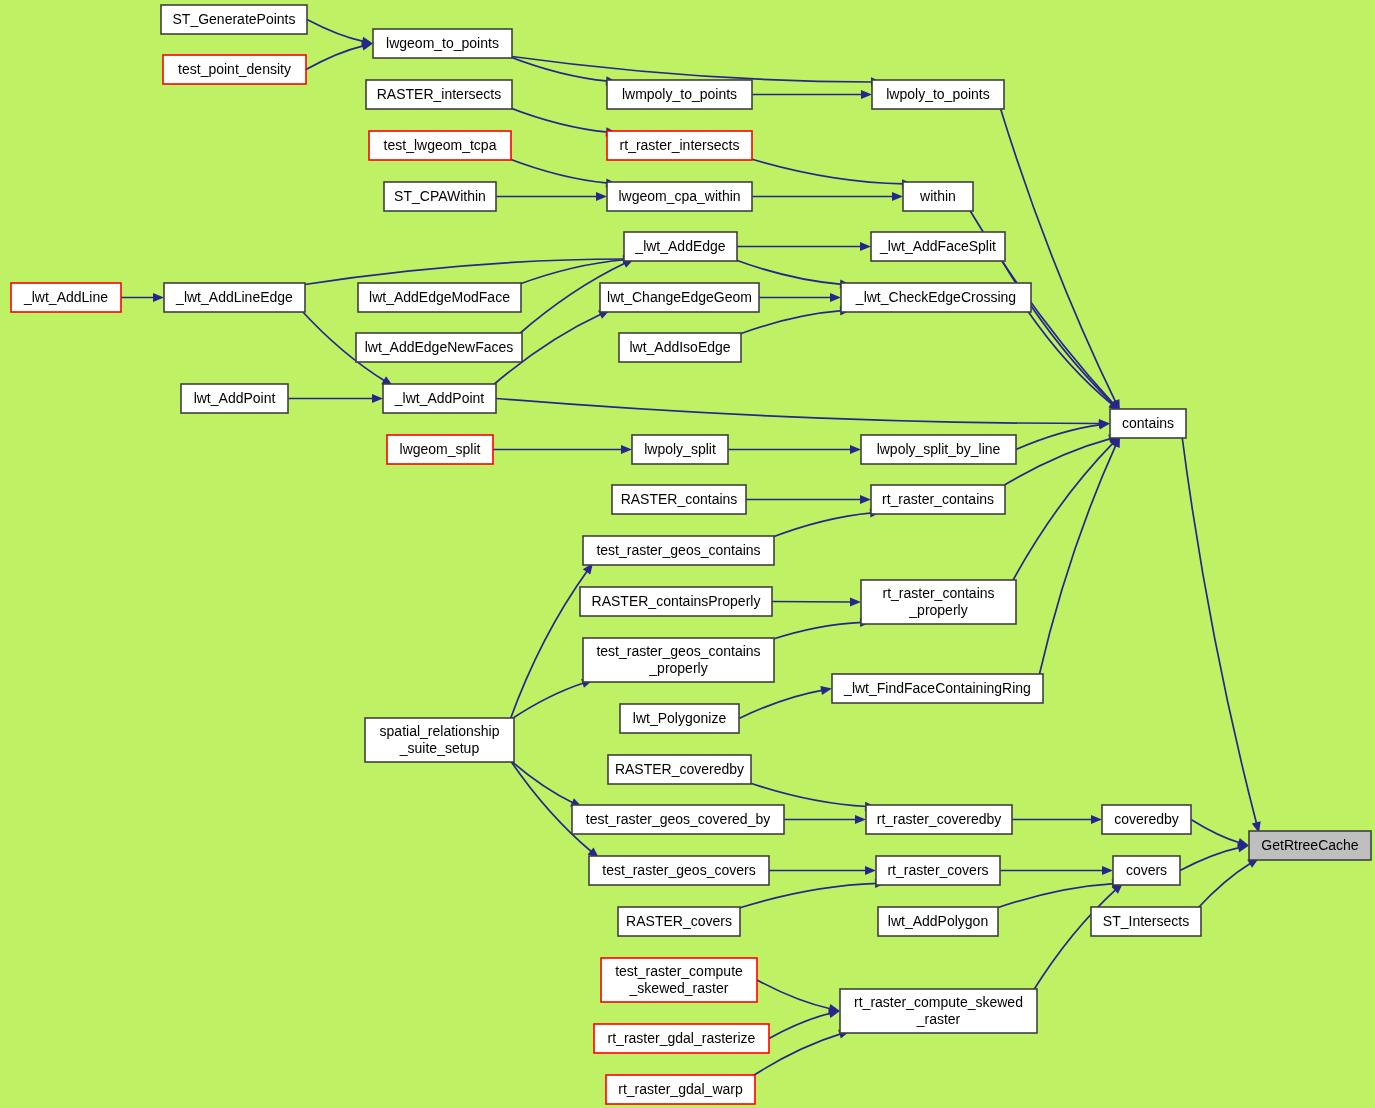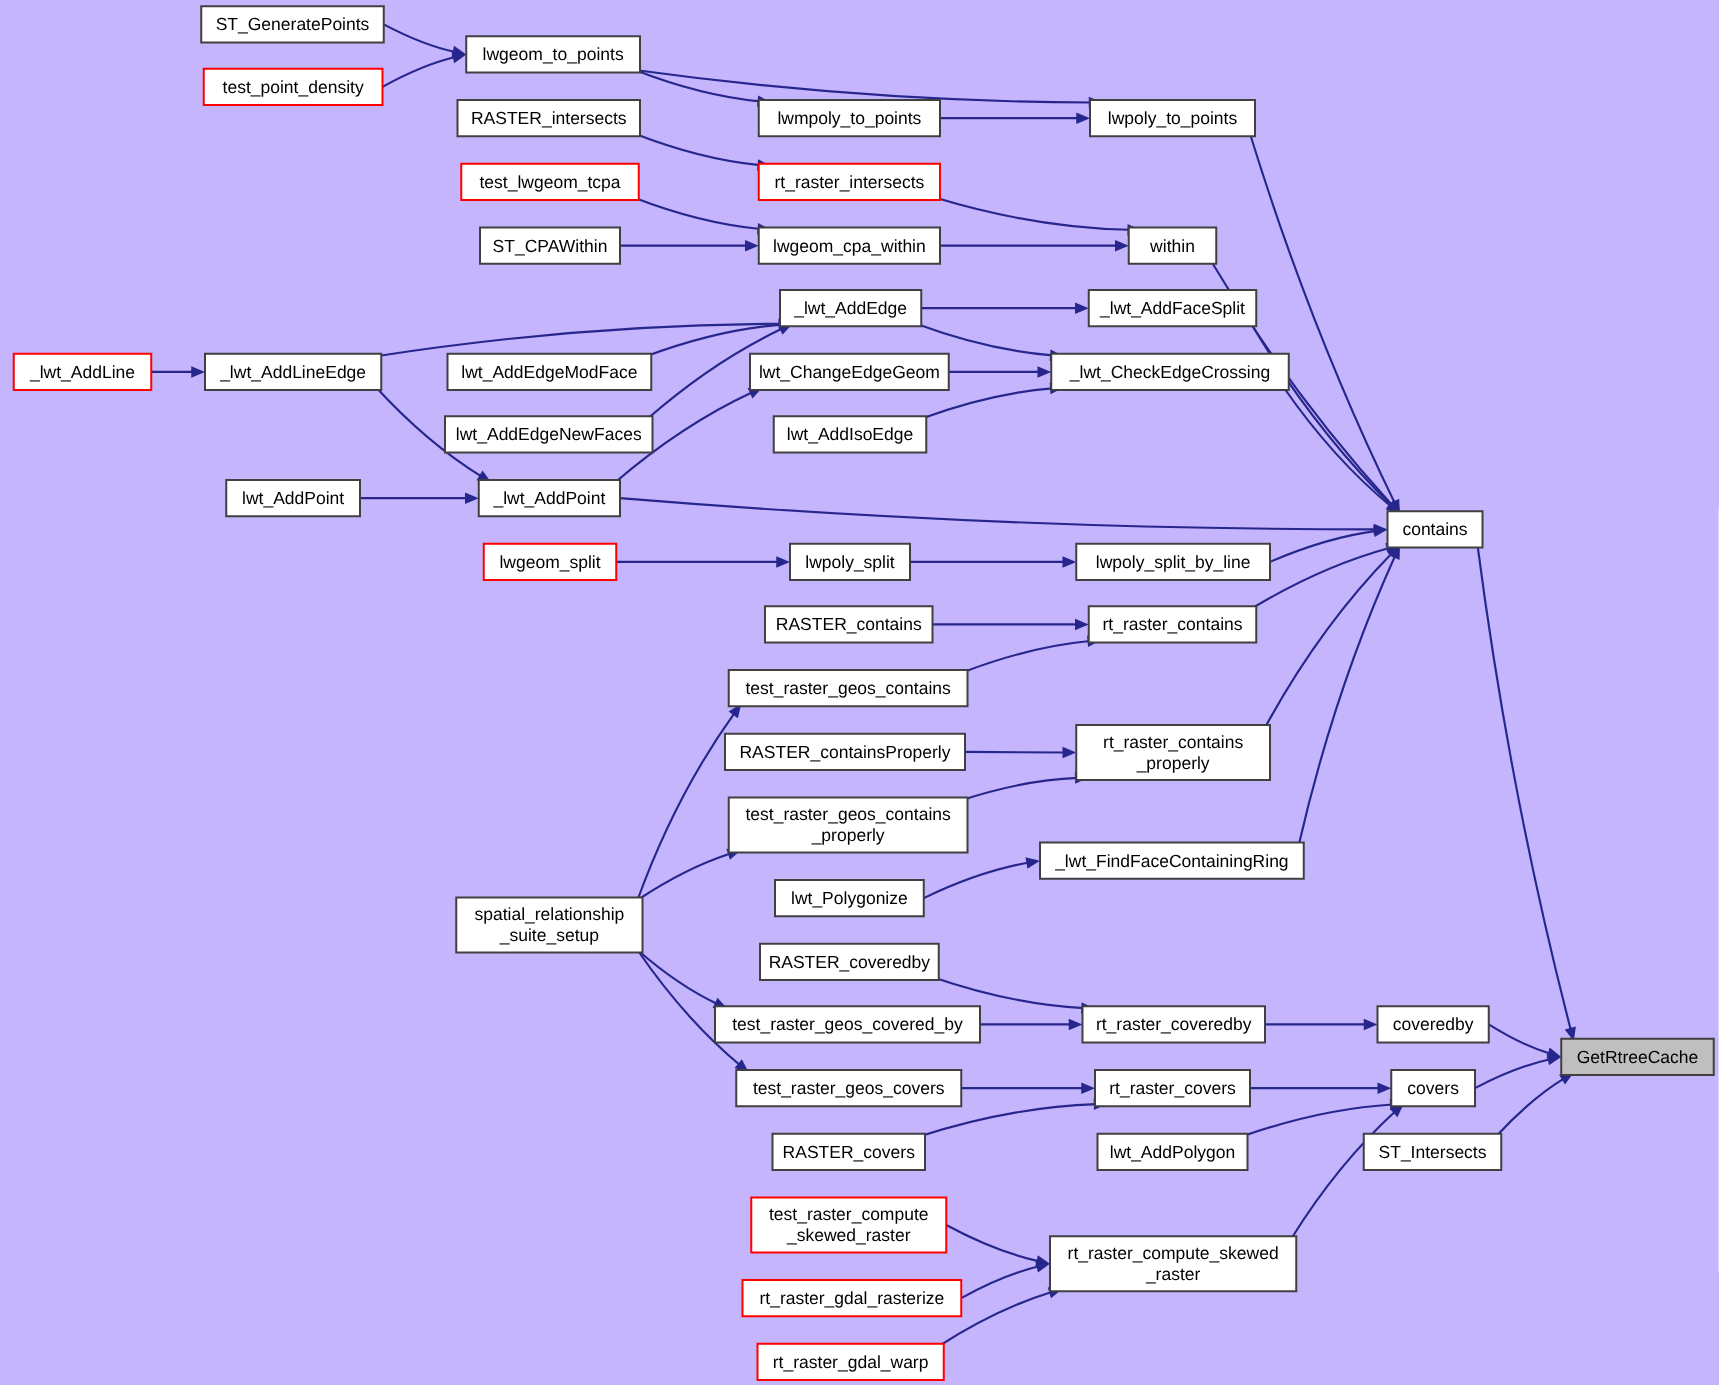--- a/index.html
+++ b/index.html
@@ -7,21 +7,21 @@
     padding: 0;
     background: #ffffff;
   }
   body {
     font-family: "Liberation Sans", sans-serif;
   }
   #graph-root {
     position: relative;
     width: 1375px;
     height: 1108px;
-    background: #c4b5fd;
+    background: #bef264;
     overflow: hidden;
   }
   svg#callgraph {
     display: block;
     width: 1375px;
     height: 1108px;
   }
   .node-box {
     fill: #ffffff;
     stroke: #404040;

